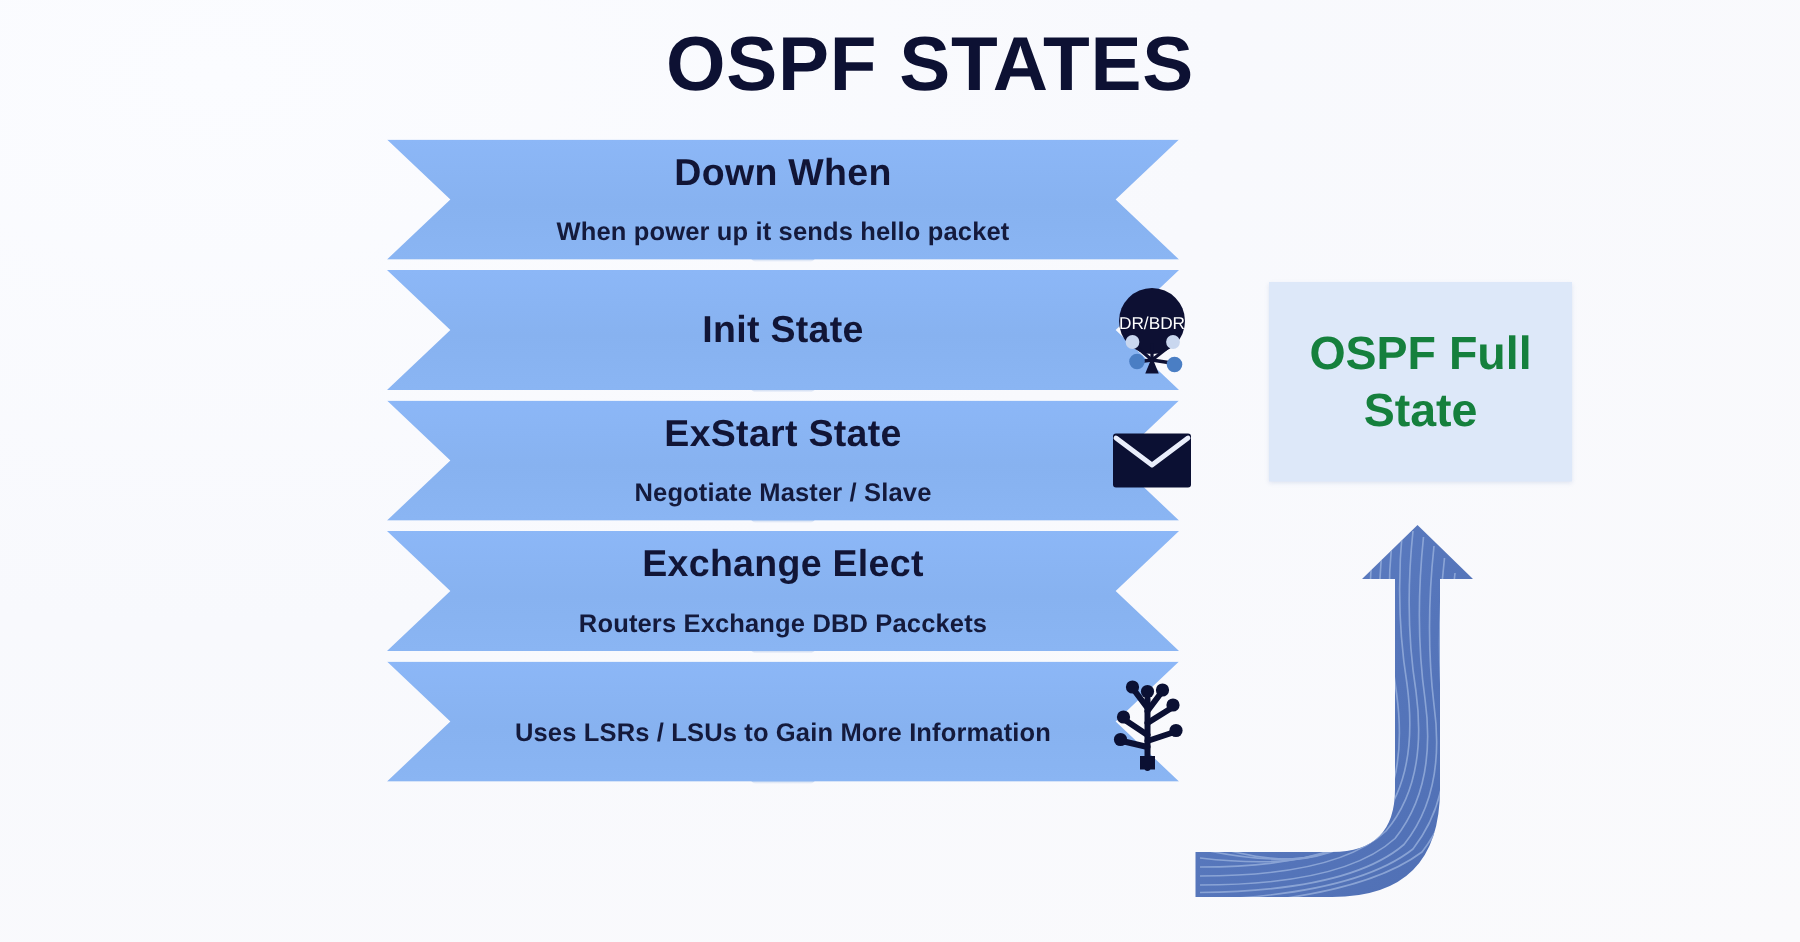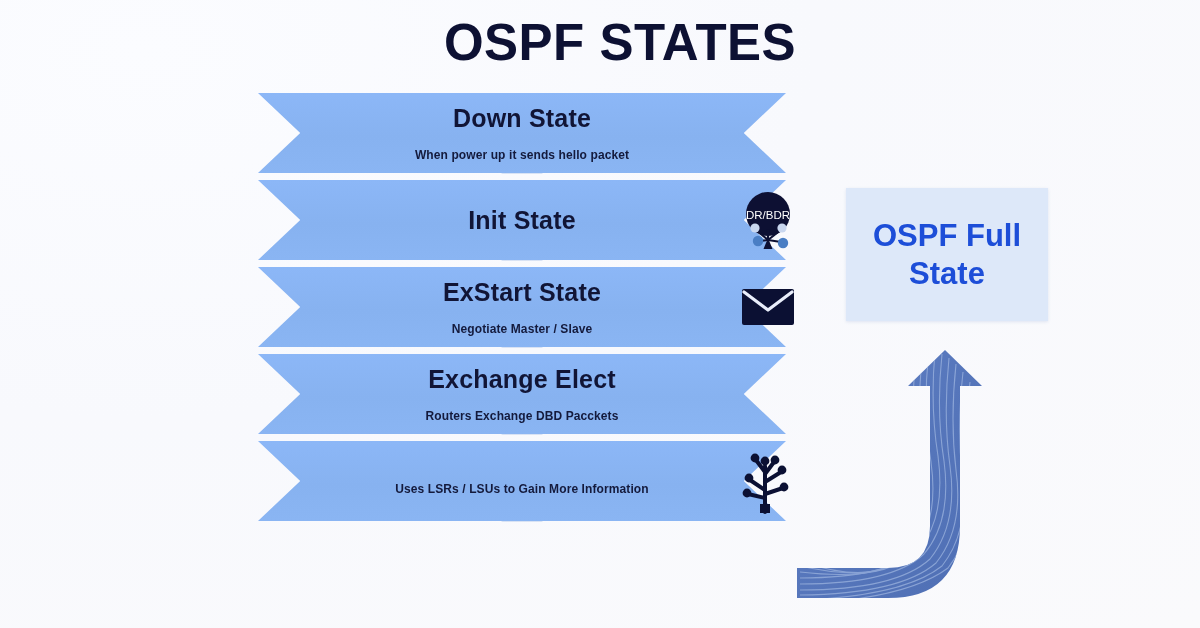--- a/index.html
+++ b/index.html
@@ -88,21 +88,21 @@
 
   .banner-title {
     font-size: 25px;
     font-weight: 700;
     color: #111536;
     line-height: 1.12;
     letter-spacing: 0.2px;
   }
 
   .banner-sub {
-    font-size: 12px;
+    font-size: 17px;
     font-weight: 700;
     color: #141a3c;
     line-height: 1.2;
     margin-top: 16px;
     letter-spacing: 0.1px;
   }
 
   
   .banner-icon {
     position: absolute;
@@ -131,21 +131,21 @@
     flex-direction: column;
     align-items: center;
     justify-content: center;
     text-align: center;
     box-shadow: 0 1px 3px rgba(90,120,180,0.16);
   }
 
   .full-state-text {
     font-size: 31px;
     font-weight: 700;
-    color: #1d4ed8;
+    color: #15803d;
     line-height: 1.22;
     padding: 0 8px;
   }
 
   
   .arrow-wrap {
     position: absolute;
     left: 780px;
     top: 316px;
     width: 230px;
@@ -159,21 +159,21 @@
 
 <div class="canvas"></div>
 
 <div class="title">OSPF STATES</div>
 
 <div class="banner-stack">
 
   <div class="banner-row">
     <div class="banner-shape"></div>
     <div class="banner-text">
-      <div class="banner-title">Down State</div>
+      <div class="banner-title">Down When</div>
       <div class="banner-sub">When power up it sends  hello packet</div>
     </div>
   </div>
 
   <div class="banner-row">
     <div class="banner-shape"></div>
     <div class="banner-text">
       <div class="banner-title">Init State</div>
     </div>
     <div class="banner-icon icon-drbdr">

